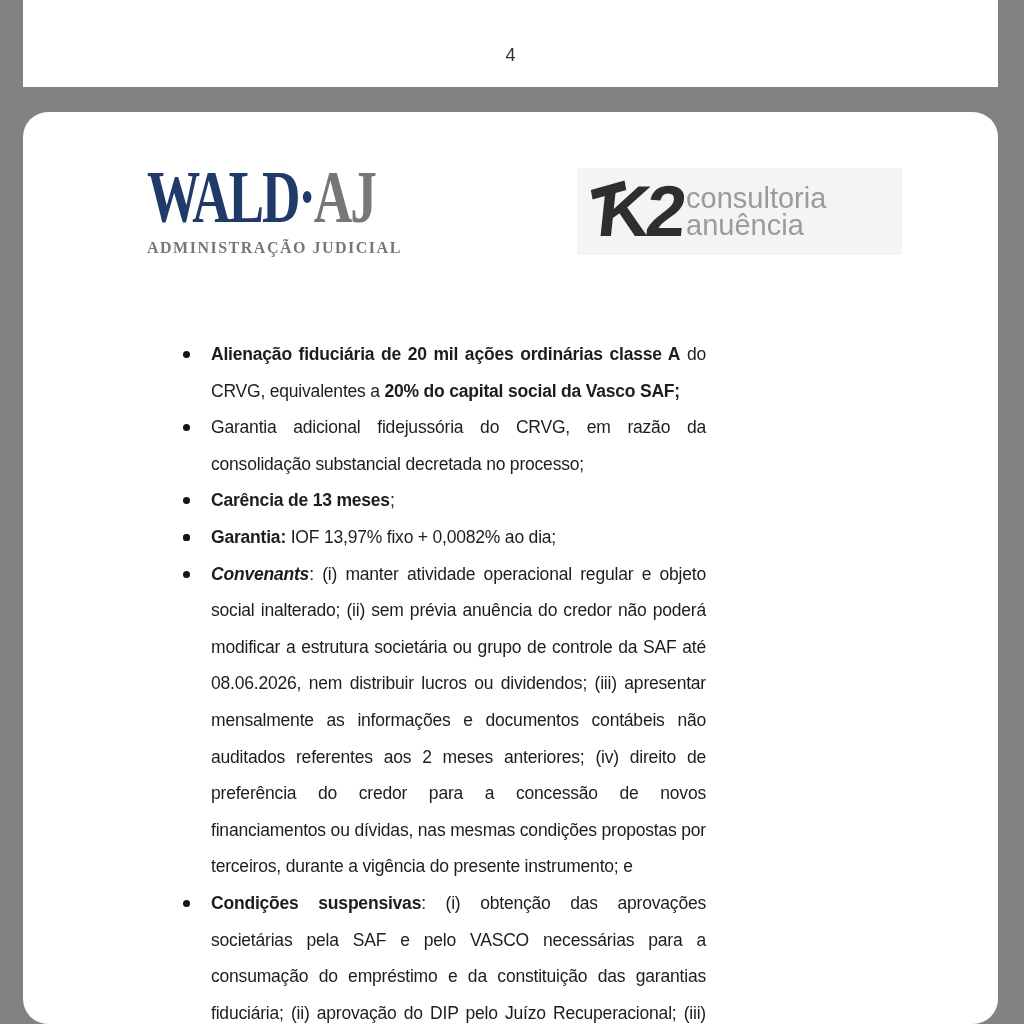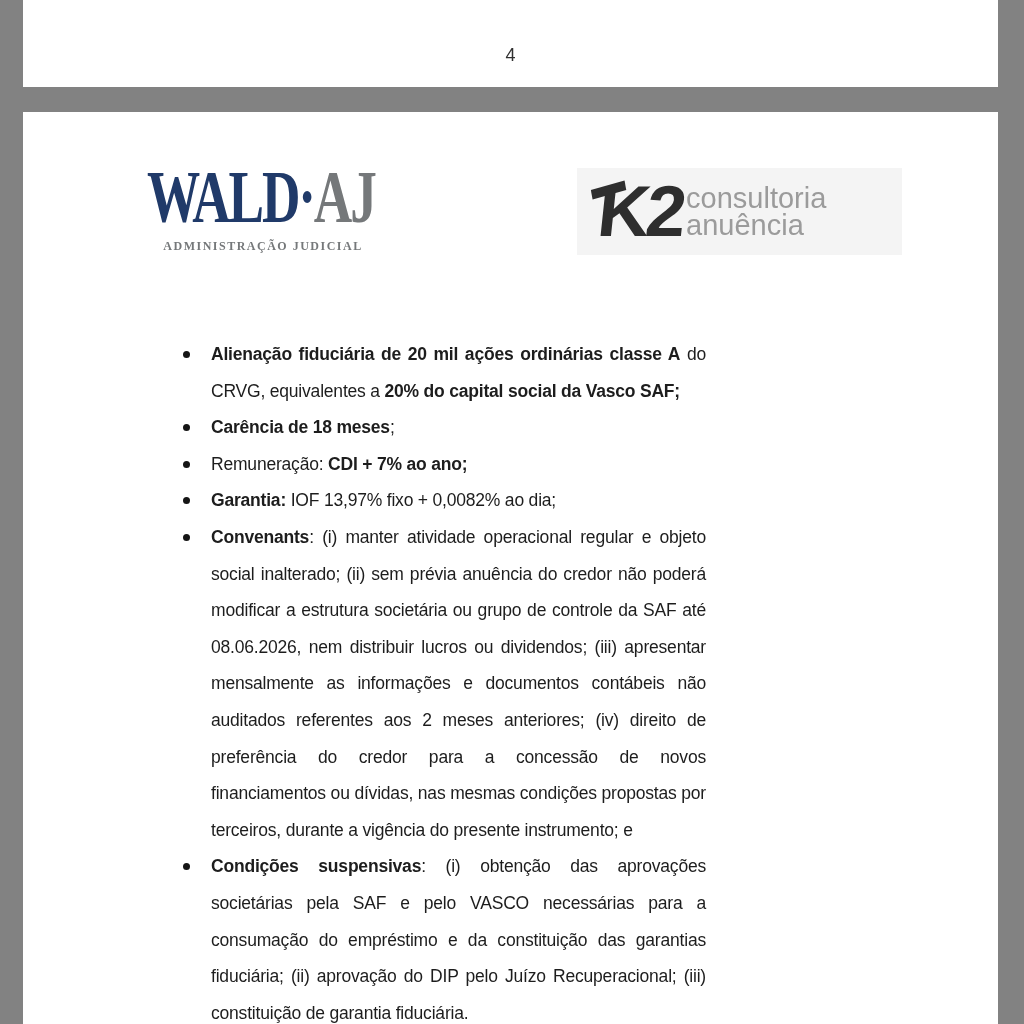--- a/index.html
+++ b/index.html
@@ -6,40 +6,40 @@
   html, body { width:1024px; height:1024px; }
   body {
     background: var(--viewer-bg, #828282);
     font-family: "Liberation Sans", "DejaVu Sans", sans-serif;
     overflow: hidden;
   }
   .stage { position:relative; width:1024px; height:1024px; overflow:hidden; }
 
   .page { position:absolute; left:23px; width:975px; background:#ffffff; }
   .page-prev { top:0; height:87px; }
-  .page-curr { top:112px; height:912px; }
+  .page-curr { top:112px; height:912px;border-radius:25px; }
 
   .page-number {
     position:absolute; left:0; right:0; bottom:23px;
     text-align:center; font-size:18px; line-height:1; color:#303030;
   }
 
   
   .wald-logo { position:absolute; left:124px; top:48px; width:232px; }
   .wald-word {
     font-family:"Liberation Serif", "DejaVu Serif", serif;
     font-weight:bold; font-size:74px; line-height:1; letter-spacing:-3px;
     white-space:nowrap; transform:scaleX(0.72); transform-origin:left top;
   }
   .wald-blue { color: var(--wald-blue, #203a69); }
   .wald-gray { color: var(--wald-gray, #75787a); }
   .wald-sub {
     margin-top:5px; text-align:center; white-space:nowrap;
     font-family:"Liberation Serif", "DejaVu Serif", serif;
-    font-weight:bold; font-size:12px; letter-spacing:1.5px;
+    font-weight:bold; font-size:16px; letter-spacing:1.5px;
     color: var(--wald-gray, #6f7376);
   }
 
   
   .k2-logo {
     position:absolute; left:554px; top:56px; width:325px; height:87px;
     background: var(--k2-bg, #f4f4f4);
     display:flex; align-items:center; padding-left:18px;
   }
   .k2-mark {
@@ -61,21 +61,21 @@
   .bullet-item {
     position:relative; padding:0 108px 0 176px;
     text-align:justify; font-size:17.5px; line-height:36.6px;
     letter-spacing:-0.2px; color: var(--text-color, #1d1d1d);
   }
   .bullet-dot {
     position:absolute; left:148px; top:15px; width:7px; height:7px;
     border-radius:50%; background:#151515;
   }
   .seg-b { font-weight:bold; }
-  .seg-i { }
+  .seg-i { font-style:italic; }
 </style>
 </head>
 <body>
 
 <div class="stage">
 
   <div class="page page-prev">
     <div class="page-number">4</div>
   </div>
 
@@ -89,21 +89,22 @@
     <div class="k2-logo">
       <div class="k2-mark">K2</div>
       <div class="k2-lines">
         <div class="k2-line1">consultoria</div>
         <div class="k2-line2">anuência</div>
       </div>
     </div>
 
     <ul class="bullet-list">
         <li class="bullet-item"><span class="bullet-dot"></span><span class="bullet-text"><span class="seg-b">Alienação fiduciária de 20 mil ações ordinárias classe A</span><span> do CRVG, equivalentes a </span><span class="seg-b">20% do capital social da Vasco SAF;</span></span></li>
-        <li class="bullet-item"><span class="bullet-dot"></span><span class="bullet-text"><span class="seg-b">Carência de 18 meses</span><span>;</span></span></li>
-        <li class="bullet-item"><span class="bullet-dot"></span><span class="bullet-text"><span>Remuneração: </span><span class="seg-b">CDI + 7% ao ano;</span></span></li>
+        <li class="bullet-item"><span class="bullet-dot"></span><span class="bullet-text"><span>Garantia adicional fidejussória do CRVG, em razão da consolidação substancial decretada no processo;</span></span></li>
+        <li class="bullet-item"><span class="bullet-dot"></span><span class="bullet-text"><span class="seg-b">Carência de 13 meses</span><span>;</span></span></li>
+        <li class="bullet-item"><span class="bullet-dot"></span></li>
         <li class="bullet-item"><span class="bullet-dot"></span><span class="bullet-text"><span class="seg-b">Garantia: </span><span>IOF 13,97% fixo + 0,0082% ao dia;</span></span></li>
         <li class="bullet-item"><span class="bullet-dot"></span><span class="bullet-text"><span class="seg-b seg-i">Convenants</span><span>: (i) manter atividade operacional regular e objeto social inalterado; (ii) sem prévia anuência do credor não poderá modificar a estrutura societária ou grupo de controle da SAF até 08.06.2026, nem distribuir lucros ou dividendos; (iii) apresentar mensalmente as informações e documentos contábeis não auditados referentes aos 2 meses anteriores; (iv) direito de preferência do credor para a concessão de novos financiamentos ou dívidas, nas mesmas condições propostas por terceiros, durante a vigência do presente instrumento; e</span></span></li>
         <li class="bullet-item"><span class="bullet-dot"></span><span class="bullet-text"><span class="seg-b">Condições suspensivas</span><span>: (i) obtenção das aprovações societárias pela SAF e pelo VASCO necessárias para a consumação do empréstimo e da constituição das garantias fiduciária; (ii) aprovação do DIP pelo Juízo Recuperacional; (iii) constituição de garantia fiduciária.</span></span></li>
       </ul>
 
   </div>
 </div>
 
 </body></html>

